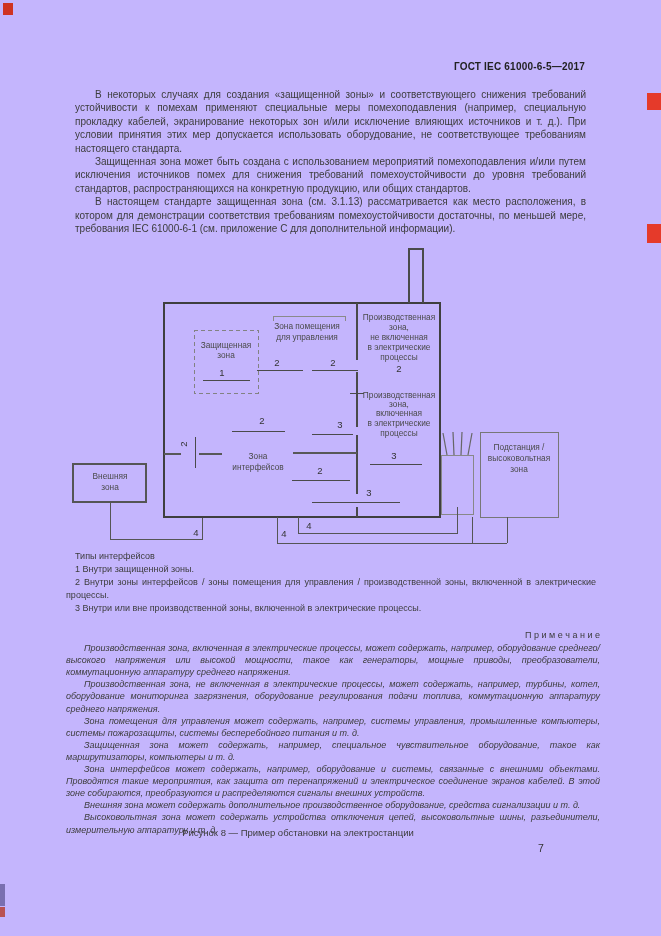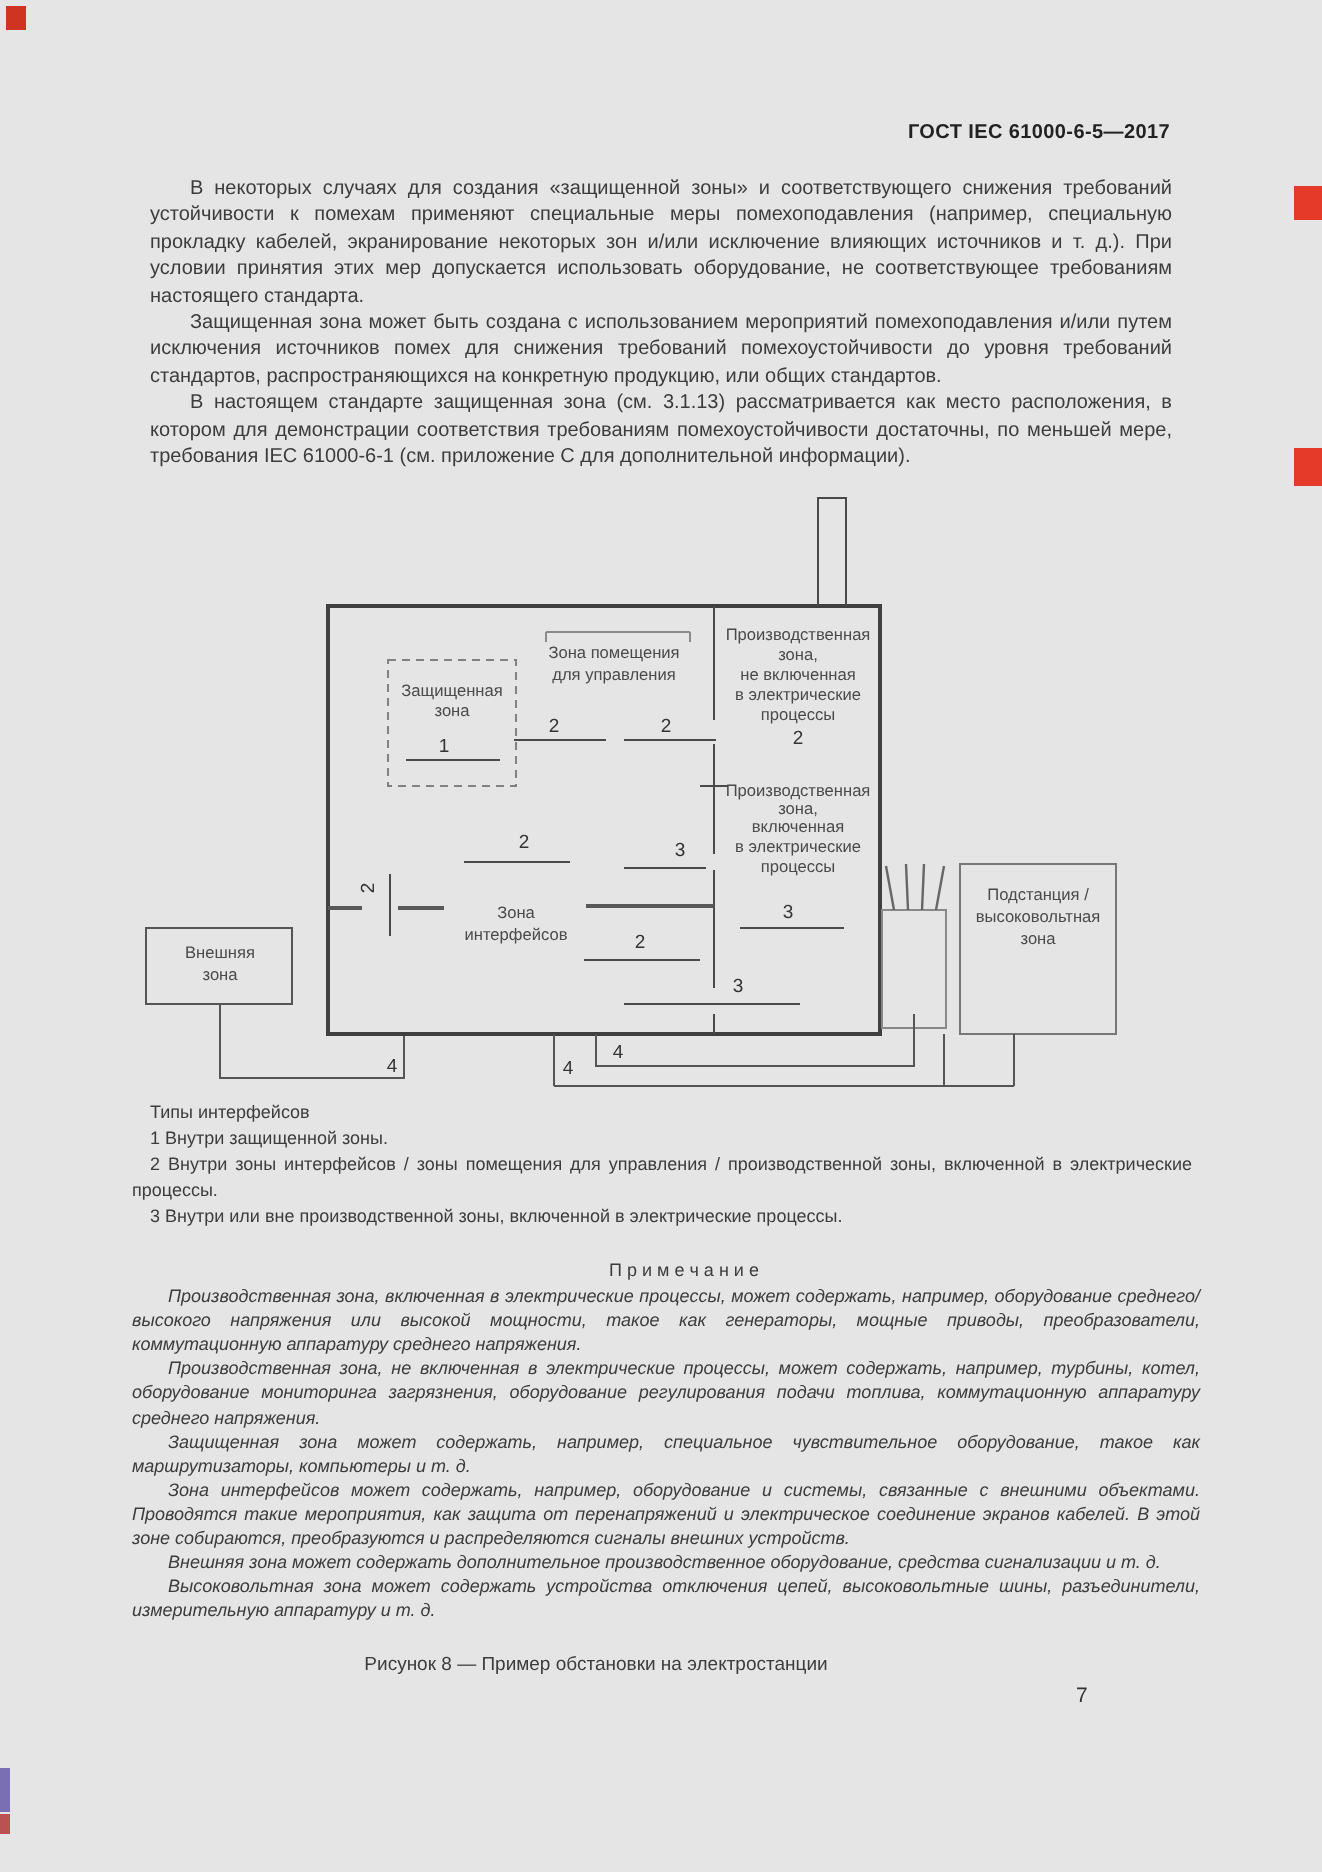--- a/index.html
+++ b/index.html
@@ -1,18 +1,18 @@
 <!DOCTYPE html>
 <html><head>
 <meta charset="utf-8">
 <style>
   html,body { margin:0; padding:0; background:#888; }
   .page {
     position:relative; width:661px; height:936px; margin:0 auto;
-    background:#e5e5e5; overflow:hidden;
+    background:#c4b5fd; overflow:hidden;
     font-family:"Liberation Sans", sans-serif; color:#3a3a3a;
   }
   .doc-header {
     position:absolute; top:61px; right:76px;
     font-size:10px; font-weight:bold; color:#222; letter-spacing:0.2px;
   }
   .body-text {
     position:absolute; top:88px; left:75px; width:511px;
     font-size:10px; line-height:13.4px; text-align:justify; color:#3c3c3c;
   }
@@ -20,21 +20,21 @@
   .legend {
     position:absolute; top:550px; left:66px; width:530px;
     font-size:9px; line-height:12.9px; color:#3c3c3c;
   }
   .legend-title { text-indent:9px; }
   .legend-item  { text-indent:9px; text-align:justify; }
   .notes {
     position:absolute; top:629px; left:66px; width:534px;
     font-size:9px; line-height:12.1px; text-align:justify; color:#3c3c3c;
   }
-  .note-title { text-indent:18px; text-align:center; margin-bottom:1px; }
+  .note-title { text-indent:18px; text-align:right; margin-bottom:1px; }
   .note-para  { text-indent:18px; margin:0;font-style:italic; }
   .fig-caption {
     position:absolute; top:827px; left:0; width:596px;
     text-align:center; font-size:9.5px; color:#3c3c3c;
   }
   .page-number { position:absolute; top:842px; left:538px; font-size:10.5px; color:#333; }
   .diagram { position:absolute; top:245px; left:0; width:661px; height:300px; }
   svg text { font-family:"Liberation Sans", sans-serif; }
   .zl  { font-size:8.3px; fill:#4a4a4a; }
   .num { font-size:9.5px; fill:#333; }
@@ -171,20 +171,21 @@
         <div class="legend-item">2 Внутри зоны интерфейсов / зоны помещения для управления / производственной зоны, включенной в электрические процессы.</div>
         <div class="legend-item">3 Внутри или вне производственной зоны, включенной в электрические процессы.</div>
       </div>
   </div>
 
   <div class="notes">
     <div class="note-title">П р и м е ч а н и е</div>
     <div>
         <div class="note-para">Производственная зона, включенная в электрические процессы, может содержать, например, оборудование среднего/высокого напряжения или высокой мощности, такое как генераторы, мощные приводы, преобразователи, коммутационную аппаратуру среднего напряжения.</div>
         <div class="note-para">Производственная зона, не включенная в электрические процессы, может содержать, например, турбины, котел, оборудование мониторинга загрязнения, оборудование регулирования подачи топлива, коммутационную аппаратуру среднего напряжения.</div>
+        <div class="note-para">Зона помещения для управления может содержать, например, системы управления, промышленные компьютеры, системы пожарозащиты, системы бесперебойного питания и т. д.</div>
         <div class="note-para">Защищенная зона может содержать, например, специальное чувствительное оборудование, такое как маршрутизаторы, компьютеры и т. д.</div>
         <div class="note-para">Зона интерфейсов может содержать, например, оборудование и системы, связанные с внешними объектами. Проводятся такие мероприятия, как защита от перенапряжений и электрическое соединение экранов кабелей. В этой зоне собираются, преобразуются и распределяются сигналы внешних устройств.</div>
         <div class="note-para">Внешняя зона может содержать дополнительное производственное оборудование, средства сигнализации и т. д.</div>
         <div class="note-para">Высоковольтная зона может содержать устройства отключения цепей, высоковольтные шины, разъединители, измерительную аппаратуру и т. д.</div>
       </div>
   </div>
 
   <div class="fig-caption">Рисунок 8 — Пример обстановки на электростанции</div>
 
   <div class="page-number">7</div>

